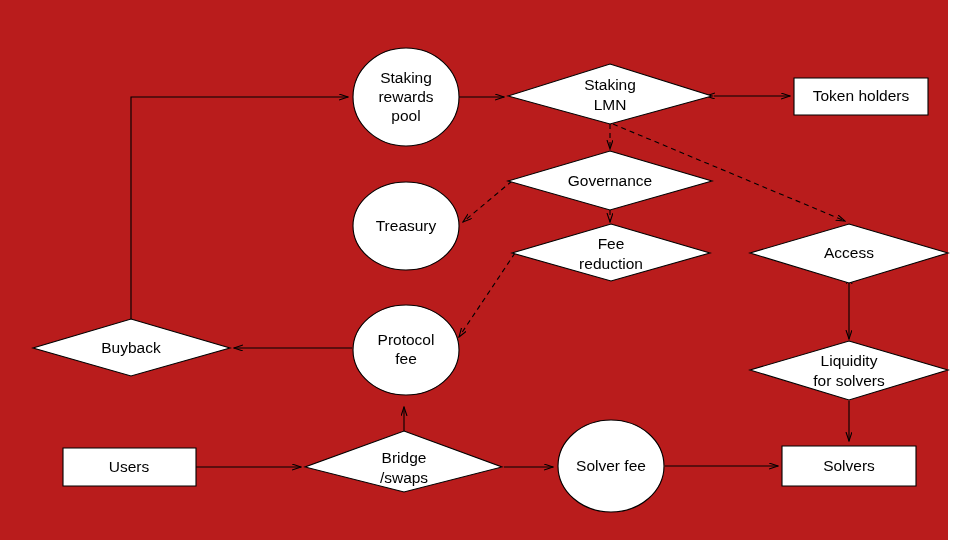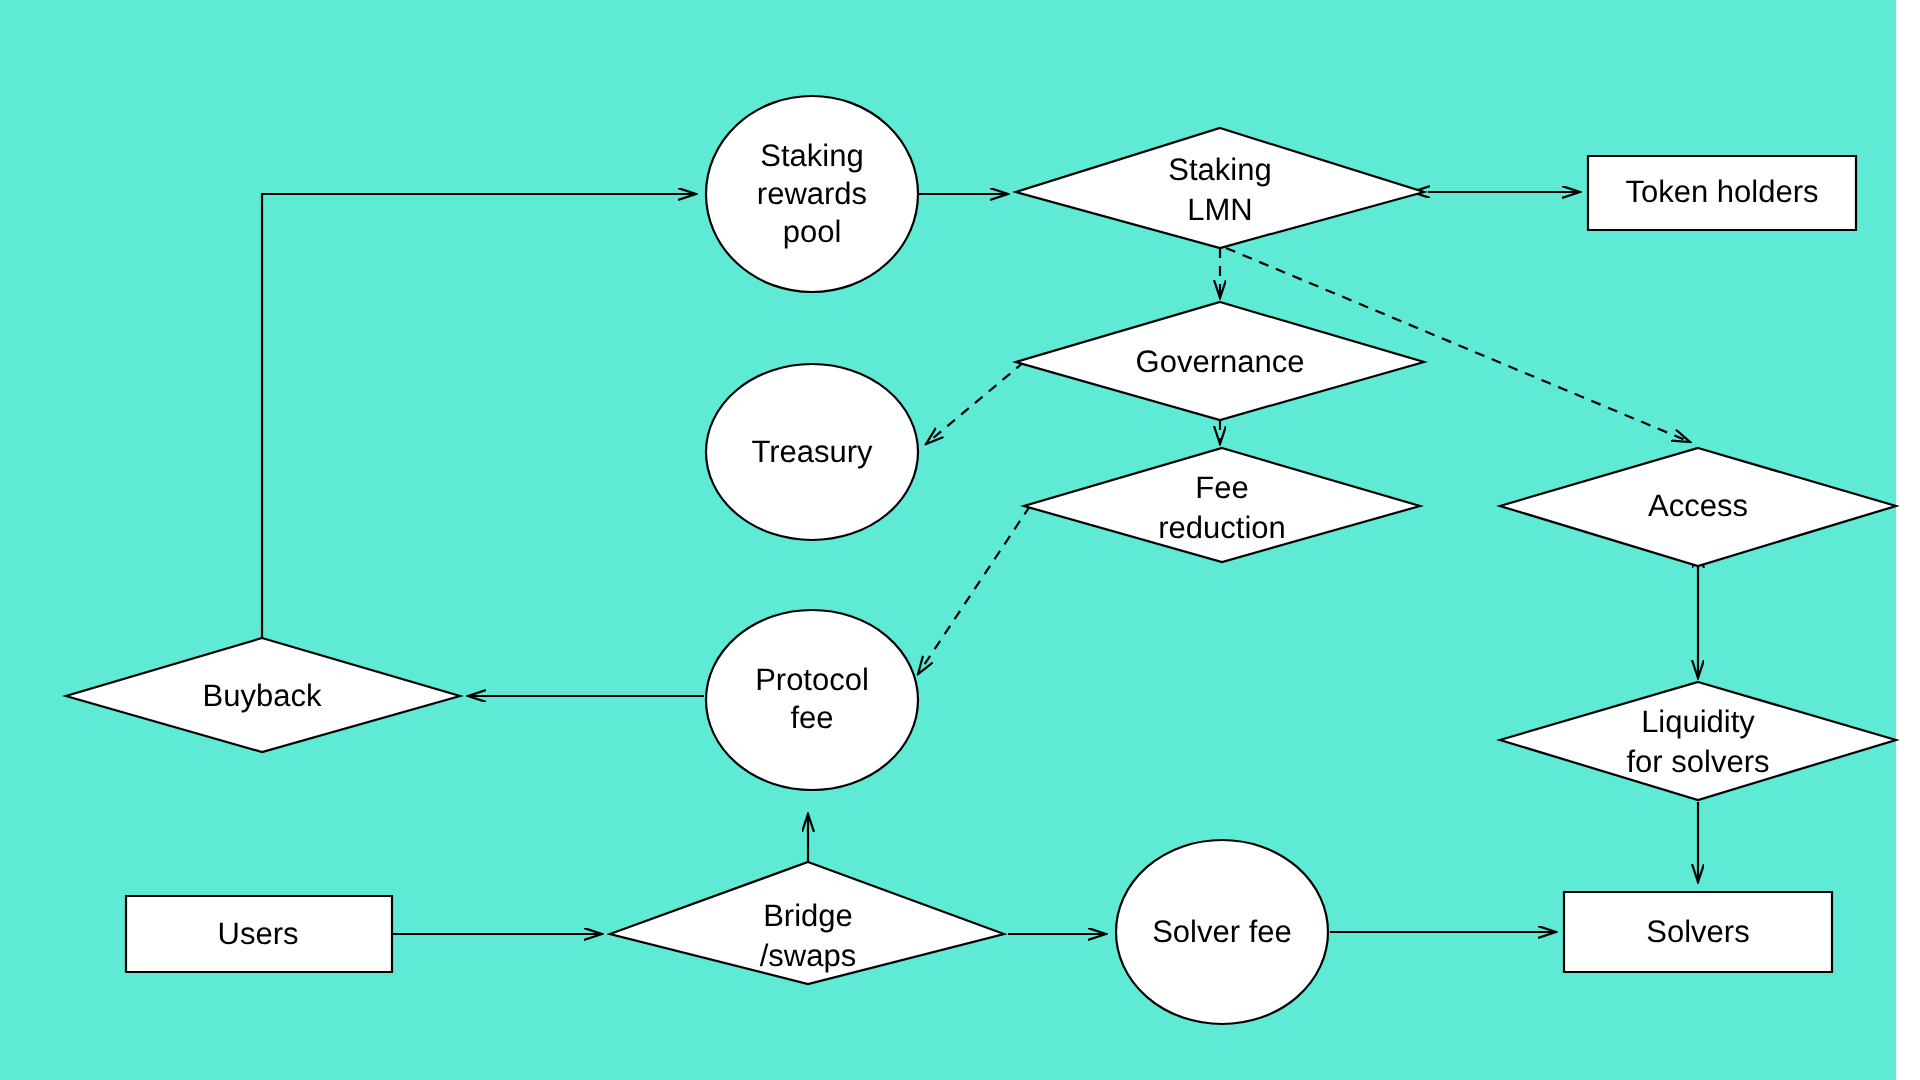--- a/index.html
+++ b/index.html
@@ -11,21 +11,21 @@
   body {
     width: 960px;
     height: 540px;
     overflow: hidden;
     font-family: "Liberation Sans", sans-serif;
   }
   #diagram-root {
     position: relative;
     width: 948px;
     height: 540px;
-    background: #5eead4;
+    background: #b91c1c;
   }
   svg#flow-canvas {
     position: absolute;
     top: 0;
     left: 0;
     width: 960px;
     height: 540px;
   }
   .node-shape {
     fill: #ffffff;

